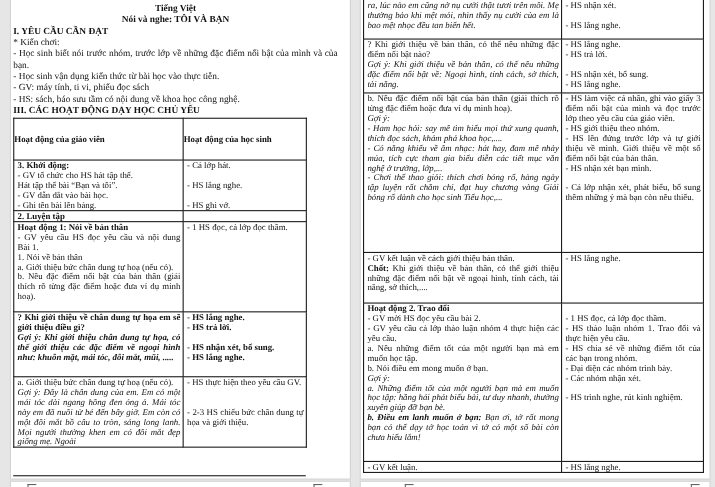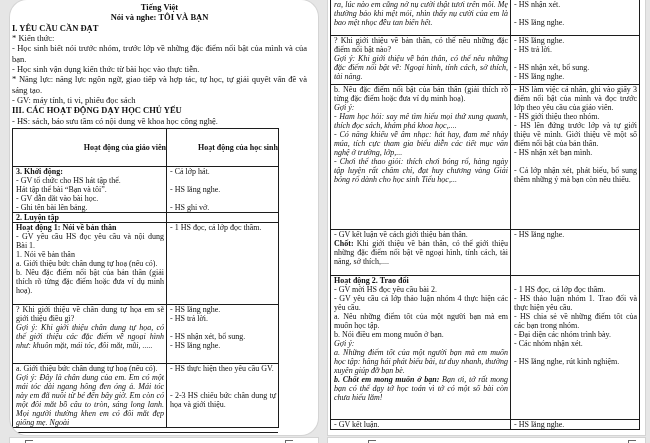--- a/index.html
+++ b/index.html
@@ -6,21 +6,21 @@
   #screen{
     position:relative;width:650px;height:443px;overflow:hidden;
     background:#e6e6e6;
     font-family:"Liberation Serif","DejaVu Serif",serif;
     color:#111;
   }
   .page{
     position:absolute;top:0;height:435px;background:#fff;
     overflow:hidden;box-shadow:0 0 0 1px #d4d4d4;
   }
-  #page1{left:10px;width:308px;border-radius:17px;}
+  #page1{left:10px;width:308px;}
   #page2{left:328px;width:317px;}
   .sliver{
     position:absolute;top:438px;height:5px;background:#fff;
     box-shadow:0 0 0 1px #d4d4d4;
   }
   #sliver1{left:10px;width:308px;}
   #sliver2{left:328px;width:317px;}
   .mark{
     position:absolute;width:7px;height:4px;
     border-top:1px solid #666;border-left:1px solid #666;
@@ -36,27 +36,27 @@
     border-collapse:collapse;table-layout:fixed;
     margin-left:2px;margin-top:2px;
   }
   #page1 table.doc-table{width:266px;}
   #page2 table.doc-table{width:309px;margin-top:-1px;border-radius:14px;}
   .doc-table td,.doc-table th{
     border:1px solid #1c1c1c;vertical-align:top;
     padding:0 2px 0 3px;font-size:8px;line-height:9px;text-align:justify;
     overflow:hidden;word-wrap:break-word;
   }
-  .doc-table th{font-weight:bold;text-align:right;padding:14px 0;line-height:9px;}
+  .doc-table th{font-weight:bold;text-align:left;padding:14px 0;line-height:9px;}
   .para{min-height:9px;}
   
   #tbody1 tr:nth-child(1) td{height:43px;}
   #tbody1 tr:nth-child(2) td{height:9px;}
   #tbody1 tr:nth-child(3) td{height:81px;}
-  #tbody1 tr:nth-child(4) td{height:58px;}
+  #tbody1 tr:nth-child(4) td{height:58px;font-weight:bold;}
   #tbody2 tr:nth-child(1) td{height:35px;}
   #tbody2 tr:nth-child(2) td{height:48px;}
   #tbody2 tr:nth-child(3) td{height:144px;}
   #tbody2 tr:nth-child(4) td{height:45px;}
   #tbody2 tr:nth-child(5) td{height:143px;}
   
   #page1-cut{
     position:absolute;left:2px;top:432px;width:266px;height:0;
     border-top:1px solid #1c1c1c;
   }
@@ -64,27 +64,26 @@
 </head>
 <body>
 
 <div id="screen">
 
   <div class="page" id="page1">
     <div class="pre" id="pre-table">
         <div class="line c b">Tiếng Việt</div>
         <div class="line c b">Nói và nghe: TÔI VÀ BẠN</div>
         <div class="line b">I. YÊU CẦU CẦN ĐẠT</div>
-        <div class="line">* Kiến thức:</div>
+        <div class="line">* Kiến chơi:</div>
         <div class="line">- Học sinh biết nói trước nhóm, trước lớp về những đặc điểm nổi bật của mình và của bạn.</div>
         <div class="line">- Học sinh vận dụng kiến thức từ bài học vào thực tiễn.</div>
-        <div class="line">* Năng lực: năng lực ngôn ngữ, giao tiếp và hợp tác, tự học, tự giải quyết vấn đề và sáng tạo.</div>
         <div class="line">- GV: máy tính, ti vi, phiếu đọc sách</div>
+        <div class="line">- HS: sách, báo sưu tầm có nội dung về khoa học công nghệ.</div>
         <div class="line b">III. CÁC HOẠT ĐỘNG DẠY HỌC CHỦ YẾU</div>
-        <div class="line">- HS: sách, báo sưu tầm có nội dung về khoa học công nghệ.</div>
       </div>
     <table class="doc-table">
       <colgroup>
           <col style="width:154px">
           <col style="width:112px">
         </colgroup>
       <thead>
         <tr>
           <th>Hoạt động của giáo viên</th>
           <th>Hoạt động của học sinh</th>
@@ -213,31 +212,31 @@
           </tr>
           <tr>
             <td>
               <div class="para"><span class="b">Hoạt động 2. Trao đổi</span></div>
               <div class="para"><span>- GV mời HS đọc yêu cầu bài 2.</span></div>
               <div class="para"><span>- GV yêu cầu cả lớp thảo luận nhóm 4 thực hiện các yêu cầu.</span></div>
               <div class="para"><span>a. Nêu những điểm tốt của một người bạn mà em muốn học tập.</span></div>
               <div class="para"><span>b. Nói điều em mong muốn ở bạn.</span></div>
               <div class="para"><span class="i">Gợi ý:</span></div>
               <div class="para"><span class="i">a. Những điểm tốt của một người bạn mà em muốn học tập: hăng hái phát biểu bài, tư duy nhanh, thường xuyên giúp đỡ bạn bè.</span></div>
-              <div class="para"><span class="b i">b. Chốt em mong muốn ở bạn: </span><span class="i">Bạn ơi, tớ rất mong bạn có thể dạy tớ học toán vì tớ có một số bài còn chưa hiểu lắm!</span></div>
+              <div class="para"><span class="b i">b. Điều em lanh muốn ở bạn: </span><span class="i">Bạn ơi, tớ rất mong bạn có thể dạy tớ học toán vì tớ có một số bài còn chưa hiểu lắm!</span></div>
             </td>
             <td>
               <div class="para">&nbsp;</div>
               <div class="para"><span>- 1 HS đọc, cả lớp đọc thầm.</span></div>
               <div class="para"><span>- HS thảo luận nhóm 1. Trao đổi và thực hiện yêu cầu.</span></div>
               <div class="para"><span>- HS chia sẻ về những điểm tốt của các bạn trong nhóm.</span></div>
               <div class="para"><span>- Đại diện các nhóm trình bày.</span></div>
               <div class="para"><span>- Các nhóm nhận xét.</span></div>
               <div class="para">&nbsp;</div>
-              <div class="para"><span>- HS lắng nghe, rút kinh nghiệm.</span></div>
+              <div class="para"><span>- HS trình nghe, rút kinh nghiệm.</span></div>
             </td>
           </tr>
           <tr>
             <td>
               <div class="para"><span>- GV kết luận.</span></div>
             </td>
             <td>
               <div class="para"><span>- HS lắng nghe.</span></div>
             </td>
           </tr>

